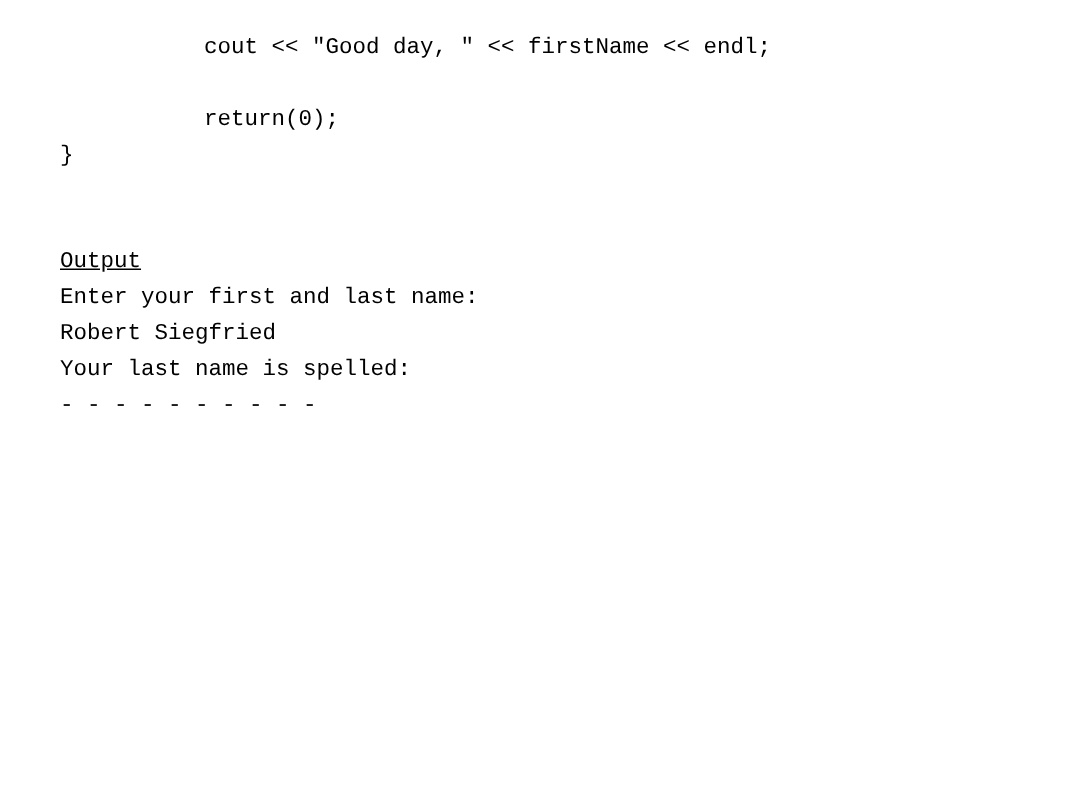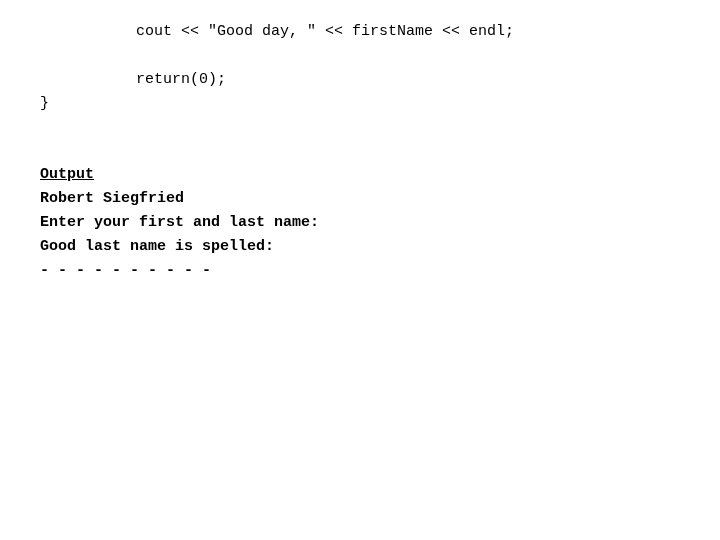--- a/index.html
+++ b/index.html
@@ -36,37 +36,36 @@
       text-decoration: underline;
       margin-top: 30px;
       margin-bottom: 4px;
       font-family: 'Courier New', Courier, monospace;
       font-size: 15px;
       display: inline-block;
     }
 
     .output-section {
       margin-top: 8px;
-      font-weight: bold;
     }
 
     .output-line {
       white-space: pre;
       line-height: 1.6;
     }
   </style>
 </head>
 <body>
 
 <div class="code-section">
   <div class="code-line indent-1">    cout &lt;&lt; "Good day, " &lt;&lt; firstName &lt;&lt; endl;</div>
   <div class="code-line">&nbsp;</div>
   <div class="code-line indent-1">    return(0);</div>
   <div class="code-line">}</div>
 </div>
 
 <div class="output-section">
   <span class="section-heading">Output</span>
+  <div class="output-line">Enter your first and last name:</div>
   <div class="output-line">Robert Siegfried</div>
-  <div class="output-line">Enter your first and last name:</div>
-  <div class="output-line">Good last name is spelled:</div>
+  <div class="output-line">Your last name is spelled:</div>
   <div class="output-line">- - - - - - - - - -</div>
 </div>
 
 </body></html>

